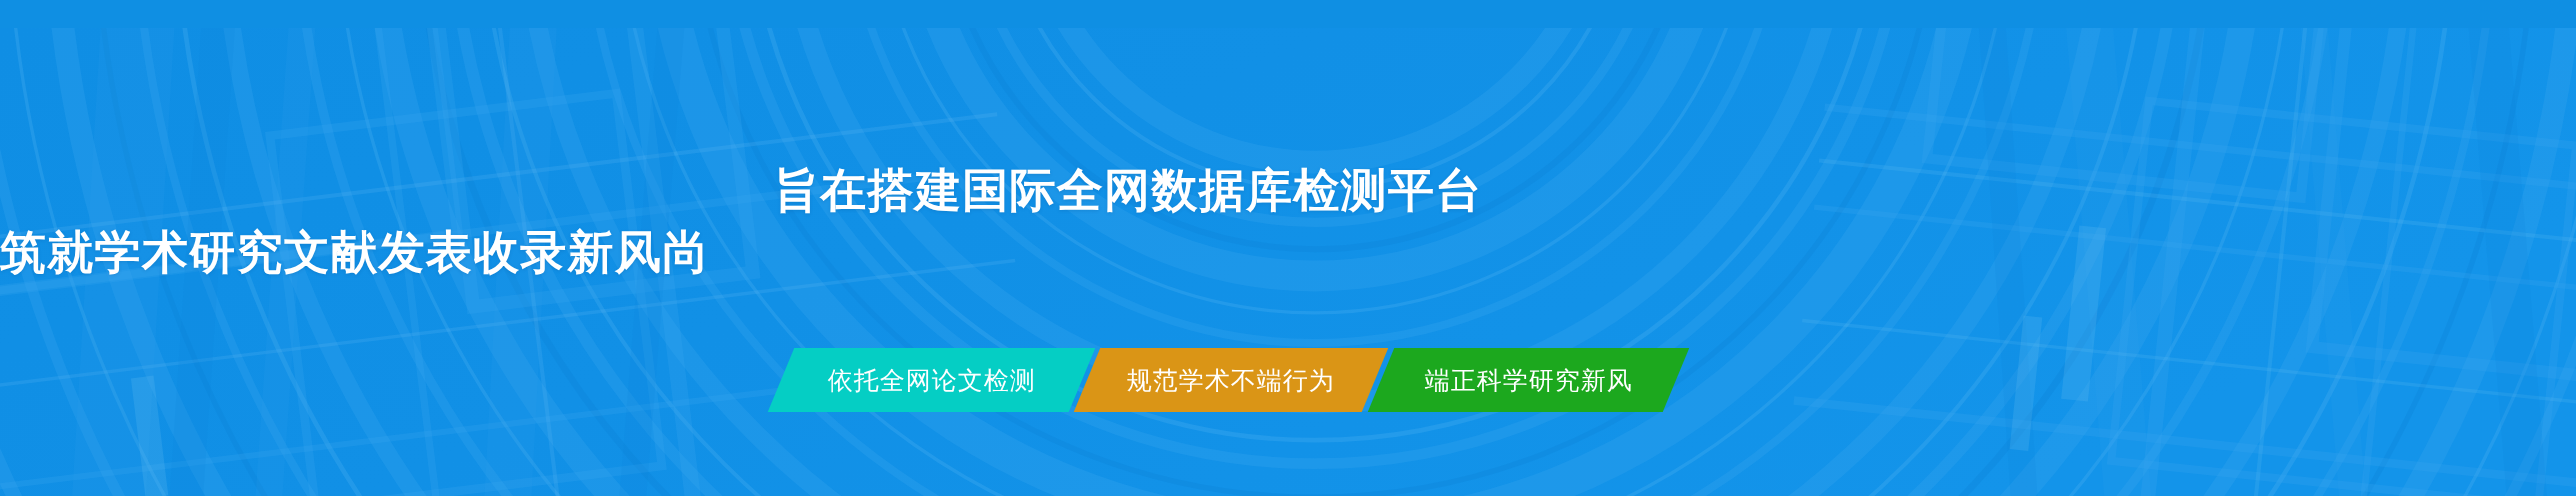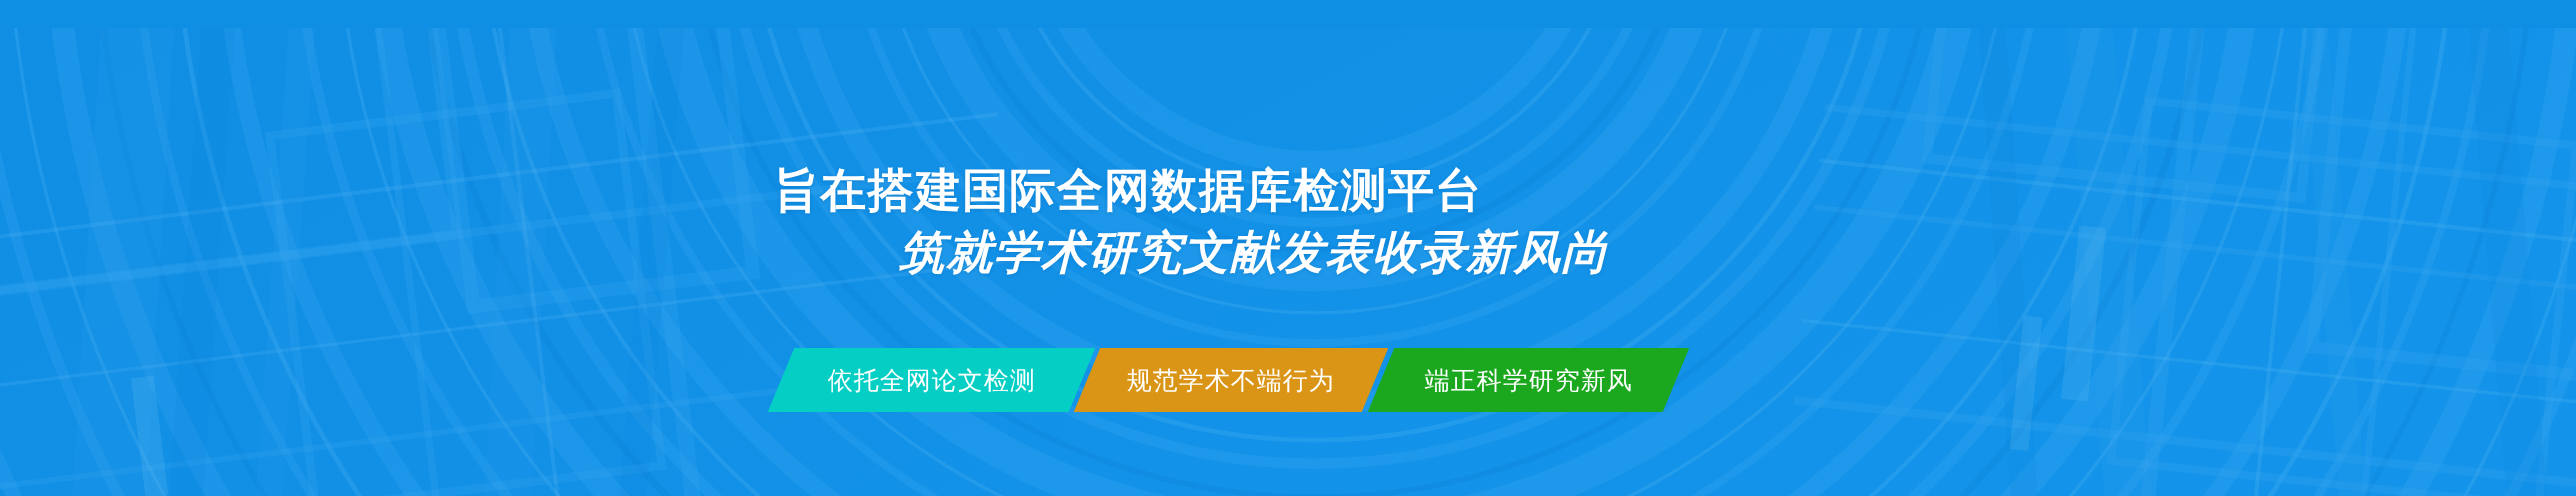--- a/index.html
+++ b/index.html
@@ -46,22 +46,20 @@
     letter-spacing: 1.3px;
     white-space: nowrap;
     text-shadow: 0 1.3px 3.4px rgba(0, 60, 120, 0.18);
   }
 
   .headline-line.line-1 {
     padding-left: 773px;
   }
 
   .headline-line.line-2 {
-    padding-left: 899px;
-    font-style: italic;
   }
 
   
   .tag-strip {
     position: absolute;
     left: 781px;
     top: 320px;
     height: 64px;
     display: flex;
     align-items: stretch;

